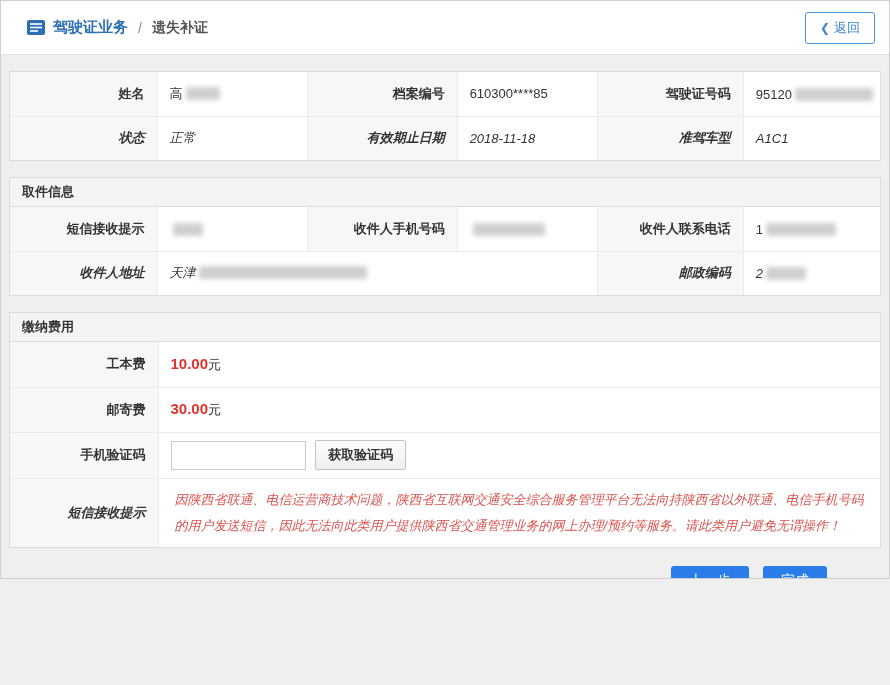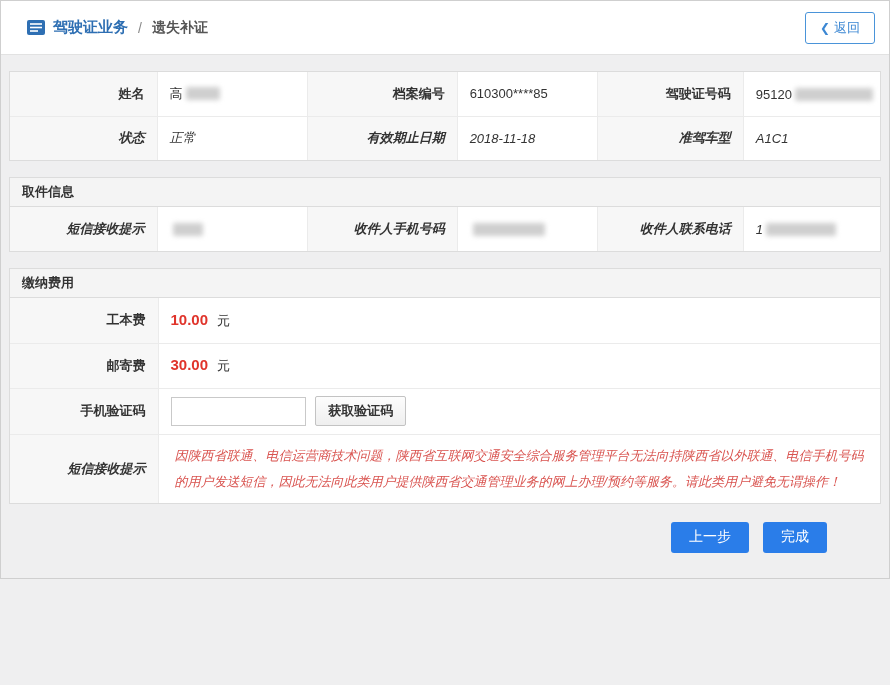--- a/index.html
+++ b/index.html
@@ -68,21 +68,21 @@
   }
   .info td.val { padding-left:12px; color:#333; background:#fff; }
 
   .redact {
     display:inline-block; height:13px; background:#cfcfcf;
     border-radius:2px; filter:blur(2.5px); transform:translateY(2px);
     margin-left:3px;
   }
 
   
-  .amt { color:#e0342b; font-weight:bold; font-size:15px; margin-right:9px; }
+  .amt { color:#e0342b; font-weight:bold; font-size:15px; margin-right:0; }
   .unit { font-size:13px; color:#333; }
   .code-input {
     width:135px; height:29px; border:1px solid #c9c9c9; padding:0 8px;
     font-size:13px; font-family:inherit; vertical-align:middle; background:#fff;
   }
   .get-code-btn {
     height:30px; padding:0 12px; margin-left:6px; vertical-align:middle;
     background:linear-gradient(#fdfdfd,#efefef); border:1px solid #c3c3c3;
     border-radius:2px; font-size:13px; color:#333; font-weight:bold;
     cursor:pointer; font-family:inherit;
@@ -184,20 +184,30 @@
         </td>
         <td class="lbl">收件人手机号码</td>
         <td class="val">
           <span></span><span class="redact" style="width:72px"></span>
         </td>
         <td class="lbl">收件人联系电话</td>
         <td class="val">
           <span>1</span><span class="redact" style="width:70px"></span>
         </td>
       </tr>
+      <tr>
+        <td class="lbl">收件人地址</td>
+        <td class="val" colspan="3">
+          <span>天津</span><span class="redact" style="width:168px"></span>
+        </td>
+        <td class="lbl">邮政编码</td>
+        <td class="val">
+          <span>2</span><span class="redact" style="width:40px"></span>
+        </td>
+      </tr>
     </tbody>
       </table>
   </div>
 
   <div class="card">
     <div class="card-title">缴纳费用</div>
     <table class="info">
       <colgroup>
           <col style="width:148px">
           <col>

